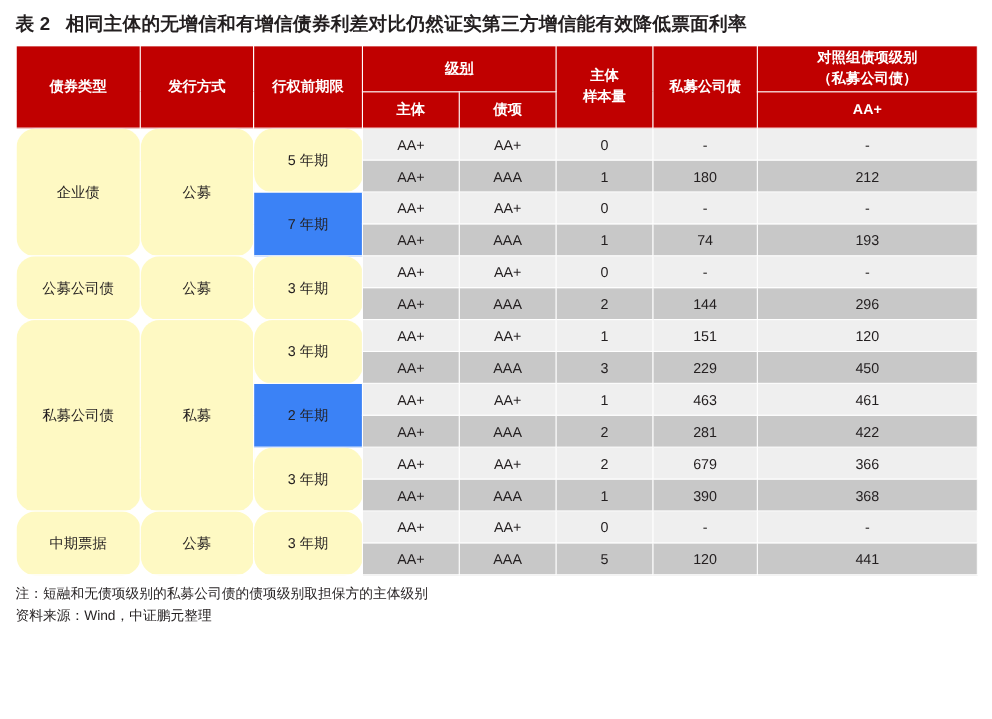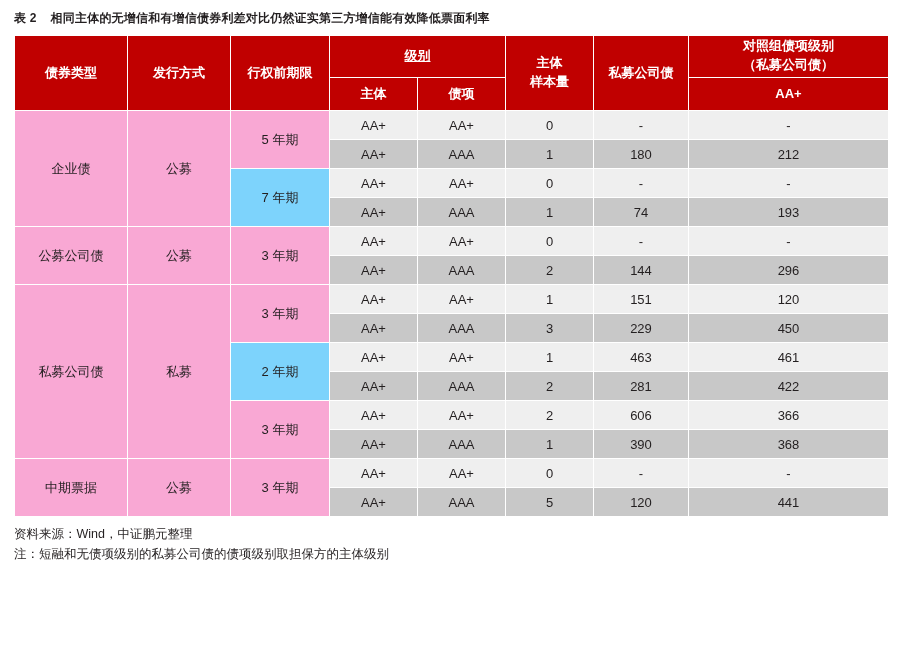--- a/index.html
+++ b/index.html
@@ -16,21 +16,21 @@
   }
   .page {
     position: relative;
     width: 902px;
     height: 654px;
     box-sizing: border-box;
     padding: 0 0 0 0;
   }
   .caption {
     padding: 10px 14px 8px 14px;
-    font-size: 12px;
+    font-size: 17px;
     font-weight: bold;
     color: #231f20;
     letter-spacing: 0.2px;
   }
   .caption .cap-label {
     margin-right: 14px;
   }
   table.tbl {
     border-collapse: collapse;
     width: 874px;
@@ -63,24 +63,25 @@
     height: 28px;
     color: #231f20;
   }
   tbody td.lightrow {
     background: #efefef;
   }
   tbody td.darkrow {
     background: #c8c8c8;
   }
   tbody td.group {
-    background: #f9a8d4;
+    background: #fef9c3;
+    border-radius: 17px;
   }
   tbody td.group-alt {
-    background: #7dd3fc;
+    background: #3b82f6;
   }
   .note {
     padding: 7px 14px 0 14px;
     font-size: 12.5px;
     color: #231f20;
     line-height: 1.6;
   }
   .note div {
     white-space: nowrap;
   }
@@ -214,21 +215,21 @@
         <td class="darkrow">AAA</td>
         <td class="darkrow">2</td>
         <td class="darkrow">281</td>
         <td class="darkrow">422</td>
       </tr>
       <tr>
         <td class="group" rowspan="2">3 年期</td>
         <td class="lightrow">AA+</td>
         <td class="lightrow">AA+</td>
         <td class="lightrow">2</td>
-        <td class="lightrow">606</td>
+        <td class="lightrow">679</td>
         <td class="lightrow">366</td>
       </tr>
       <tr>
         <td class="darkrow">AA+</td>
         <td class="darkrow">AAA</td>
         <td class="darkrow">1</td>
         <td class="darkrow">390</td>
         <td class="darkrow">368</td>
       </tr>
 
@@ -247,17 +248,17 @@
         <td class="darkrow">AAA</td>
         <td class="darkrow">5</td>
         <td class="darkrow">120</td>
         <td class="darkrow">441</td>
       </tr>
 
     </tbody>
   </table>
 
   <div class="note">
+    <div>注：短融和无债项级别的私募公司债的债项级别取担保方的主体级别</div>
     <div>资料来源：Wind，中证鹏元整理</div>
-    <div>注：短融和无债项级别的私募公司债的债项级别取担保方的主体级别</div>
   </div>
 
 </div>
 
 </body></html>

